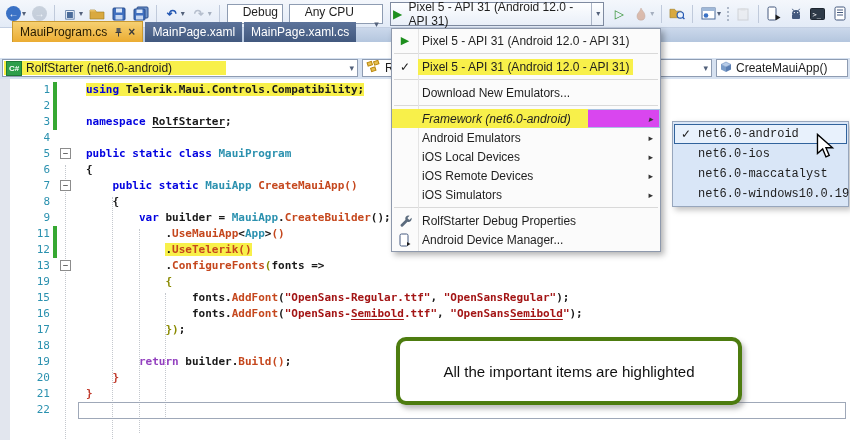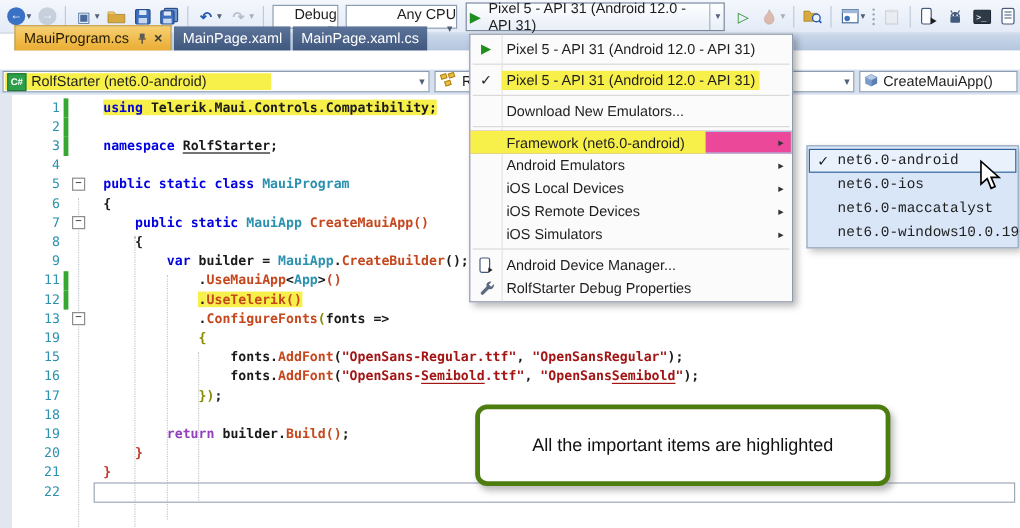--- a/index.html
+++ b/index.html
@@ -10,22 +10,22 @@
   #toolbar{position:absolute;left:0;top:0;width:850px;height:28px;
     background:linear-gradient(#F4F7FC,#E3EBF7);border-bottom:1px solid #C3CFE2;
     display:flex;align-items:center;padding-left:4px;box-sizing:border-box;gap:2px;}
   .tbtn{height:22px;display:flex;align-items:center;padding:0 2px;border-radius:2px;}
   .ic{display:inline-flex;align-items:center;justify-content:center;width:16px;height:16px;
       font-size:12px;line-height:16px;}
   .circ{width:15px;height:15px;border-radius:50%;color:#fff;font-size:10px;display:inline-flex;
         align-items:center;justify-content:center;}
   .dd{font-size:8px;color:#52607A;margin-left:1px;}
   .tsep{width:1px;height:18px;background:#C0CADB;margin:0 3px;}
-  .combo{height:20px;background:#fff;border:1px solid #8E9CB2;display:flex;align-items:flex-end;
-         font-size:12px;color:#1e1e1e;padding-left:5px;box-sizing:border-box;margin:0 2px;flex-direction:column;}
+  .combo{height:20px;background:#fff;border:1px solid #8E9CB2;display:flex;align-items:flex-start;
+         font-size:12px;color:#1e1e1e;padding-left:15px;box-sizing:border-box;margin:0 2px;flex-direction:column;}
   .combo .dd{margin-left:auto;margin-right:3px;font-size:9px;}
   #run-split{height:22px;border:1px solid #7E8AA0;background:linear-gradient(#FDFEFF,#E9EFF8);
     display:flex;align-items:center;font-size:12px;color:#1e1e1e;margin:0 3px;}
   #run-split .lbl{padding:0 4px;}
   #run-split .ddbox{width:13px;align-self:stretch;display:flex;align-items:center;
     justify-content:center;border-left:1px solid #AAB4C6;}
   .disabled{opacity:.45;}
   .gripdots{display:inline-flex;flex-direction:column;gap:2px;margin:0 2px;}
   .gripdots i{width:2px;height:2px;background:#9AA6B8;border-radius:50%;}
 
@@ -77,21 +77,21 @@
 
   
   #runmenu{position:absolute;left:391px;top:28px;width:270px;background:#FBFBFB;
     border:1px solid #8E99AC;box-shadow:3px 3px 6px rgba(0,0,0,.30);padding:2px 0;
     box-sizing:border-box;z-index:40;}
   #runmenu::before{content:"";position:absolute;left:26px;top:0;bottom:0;width:1px;background:#E4E4E4;}
   .mi{position:relative;height:19px;display:flex;align-items:center;font-size:12px;color:#1e1e1e;}
   .mi .mic{width:26px;display:flex;align-items:center;justify-content:center;flex:none;}
   .mi .mlabel{position:relative;padding:1px 4px;white-space:nowrap;}
   .mi .marrow{margin-left:auto;margin-right:7px;font-size:9px;color:#333;}
-  .mi.hover{background:#ec4899;outline:1px solid #A8C2E2;outline-offset:-1px;}
+  .mi.hover{background:#d946ef;outline:1px solid #A8C2E2;outline-offset:-1px;font-style:italic;}
   .mi.hover::before{content:"";position:absolute;left:0;top:0;bottom:0;width:196px;background:#F8F04A;}
   .mi .hl-y{background:#F8F04A;}
   .msep{height:1px;background:#D9D9D9;margin:3px 2px;}
   .mcheck{font-size:12px;color:#1e1e1e;}
   .mplay{color:#1E8F1E;font-size:11px;}
 
   
   #fwmenu{position:absolute;left:672px;top:121px;width:177px;background:#D9E6F7;
     border:1px solid #97A6BC;box-shadow:3px 3px 6px rgba(0,0,0,.25);padding:2px 1px;
     box-sizing:border-box;z-index:45;}
@@ -465,34 +465,34 @@
         <span class="marrow">▸</span>
       </div>
       <div class="mi">
         <span class="mic"></span>
         <span class="mlabel">iOS Simulators</span>
         <span class="marrow">▸</span>
       </div>
       <div class="msep"></div>
       <div class="mi">
         <span class="mic">
+          <svg width="13" height="13" viewBox="0 0 13 13">
+            <path d="M9.5 1.5a3.2 3.2 0 0 0-3 4.3L2 10.3a1.4 1.4 0 0 0 2 2l4.5-4.5a3.2 3.2 0 0 0 4-4.1L10.3 5.9 8.4 4l2.2-2.2a3.2 3.2 0 0 0-1.1-.3z" fill="#5B6B7D"></path>
+          </svg>
+        </span>
+        <span class="mlabel">RolfStarter Debug Properties</span>
+      </div>
+      <div class="mi">
+        <span class="mic">
           <svg width="12" height="14" viewBox="0 0 12 14">
             <rect x="1" y="1" width="8" height="12" rx="1.5" fill="#fff" stroke="#44597E"></rect>
             <path d="M8 9l3.5 2-3.5 2z" fill="#1E1E1E"></path>
           </svg>
         </span>
         <span class="mlabel">Android Device Manager...</span>
-      </div>
-      <div class="mi">
-        <span class="mic">
-          <svg width="13" height="13" viewBox="0 0 13 13">
-            <path d="M9.5 1.5a3.2 3.2 0 0 0-3 4.3L2 10.3a1.4 1.4 0 0 0 2 2l4.5-4.5a3.2 3.2 0 0 0 4-4.1L10.3 5.9 8.4 4l2.2-2.2a3.2 3.2 0 0 0-1.1-.3z" fill="#5B6B7D"></path>
-          </svg>
-        </span>
-        <span class="mlabel">RolfStarter Debug Properties</span>
       </div>
     </div>
 
   <div id="fwmenu">
       <div class="smi selected">
         <span class="mic">✓</span>
         <span class="mlabel">net6.0-android</span>
       </div>
       <div class="smi">
         <span class="mic"></span>

